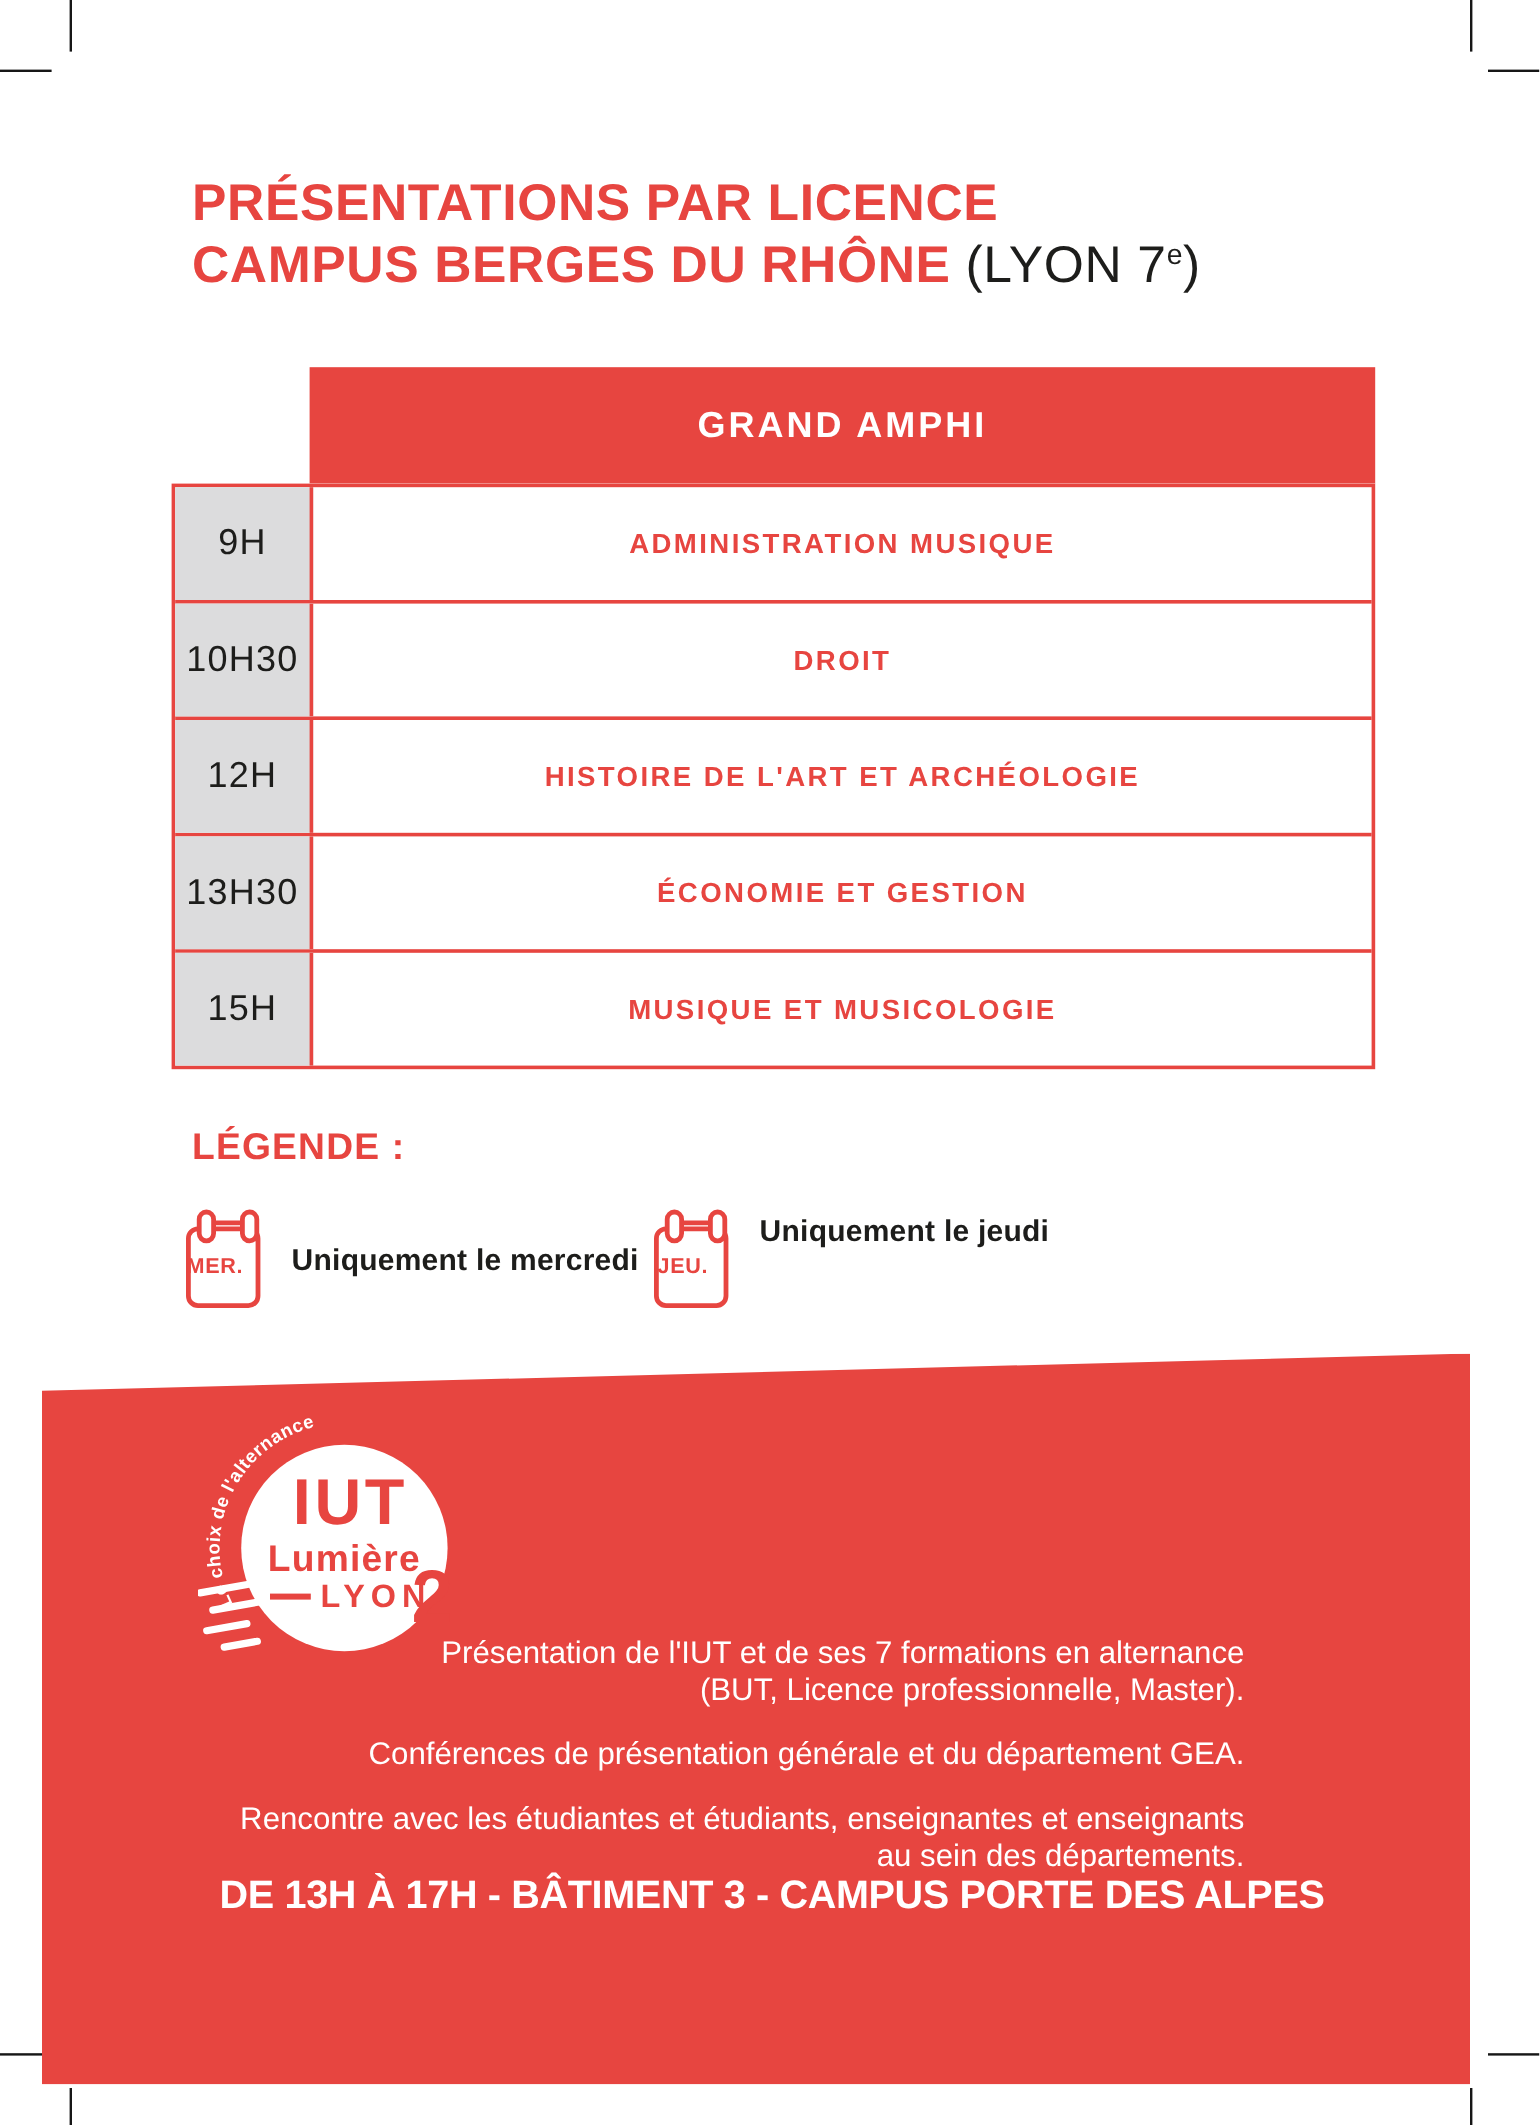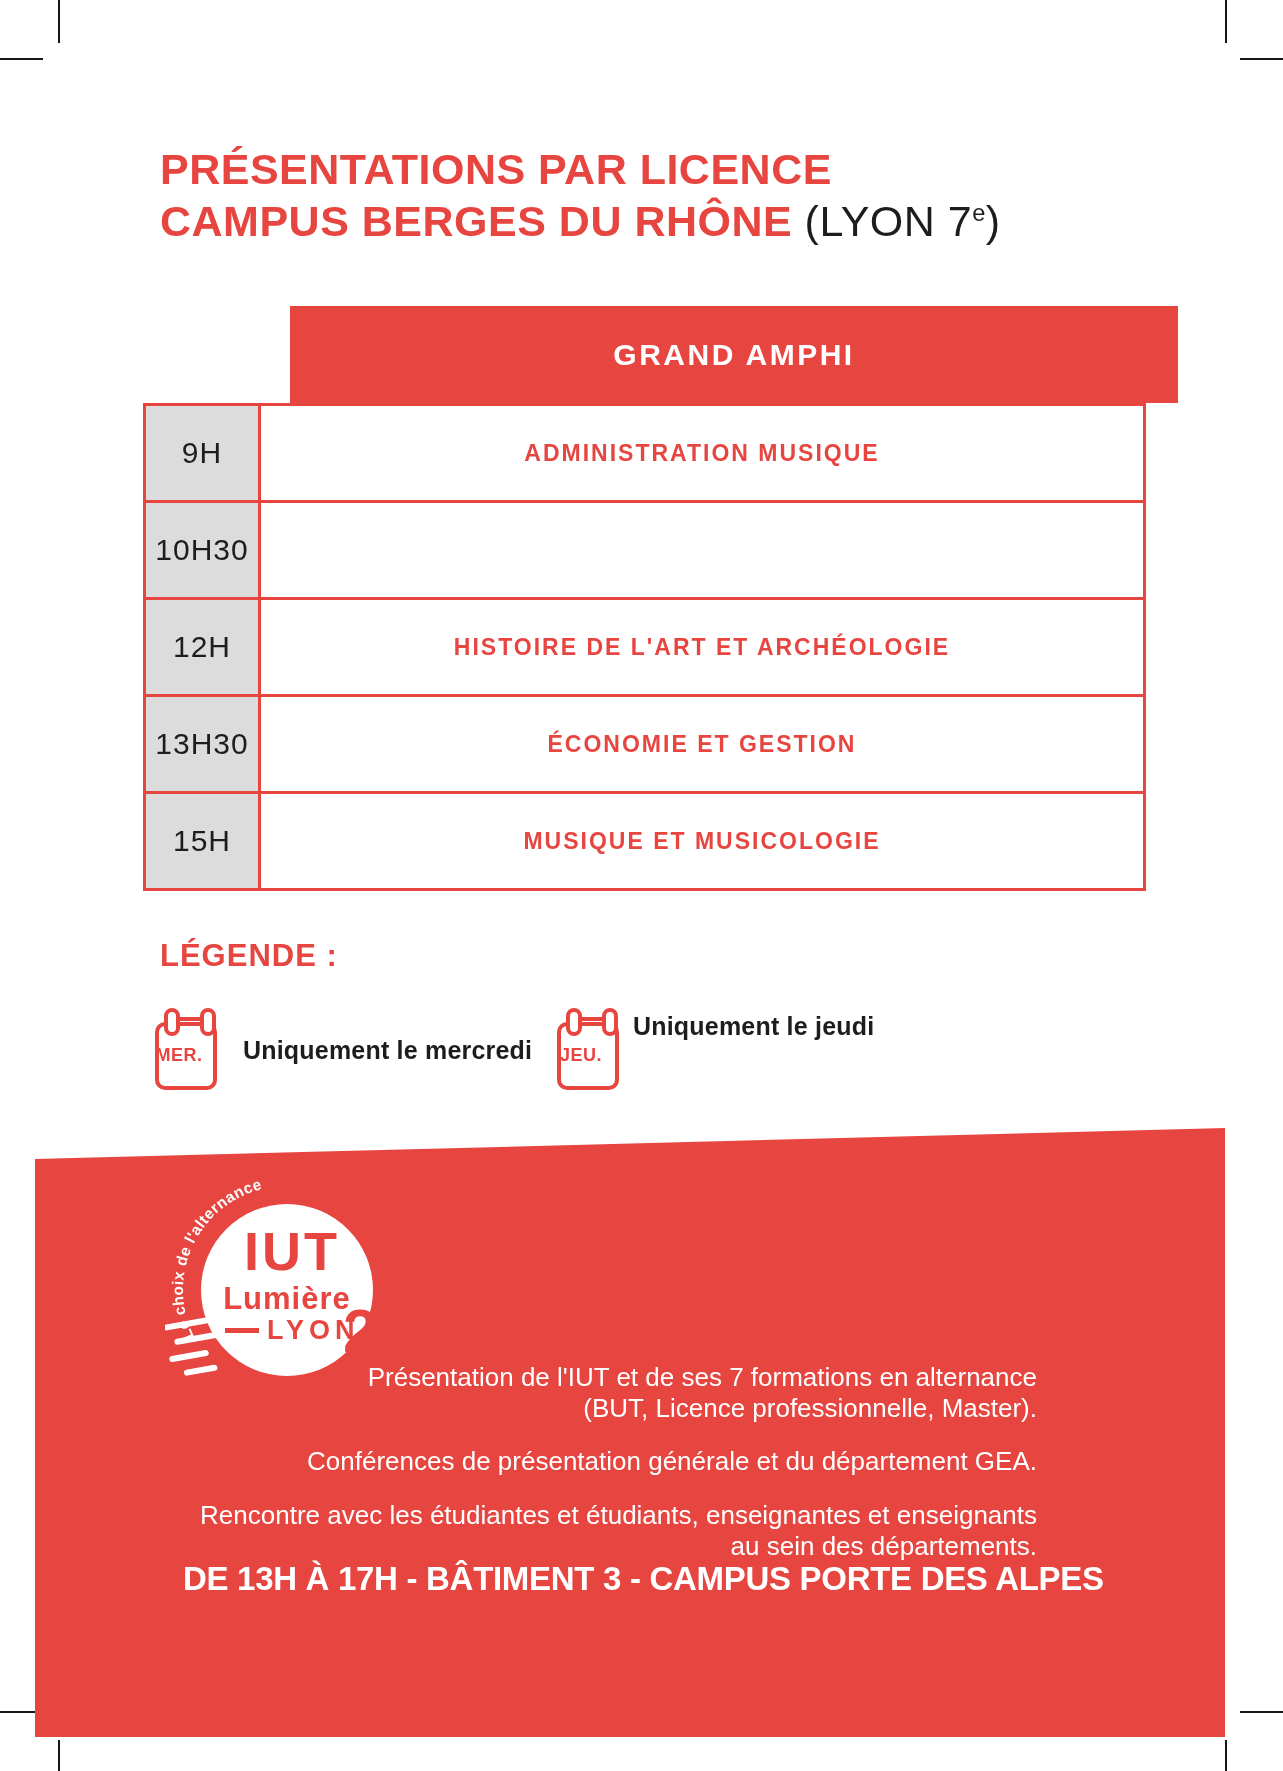--- a/index.html
+++ b/index.html
@@ -10,21 +10,21 @@
   .mark.v{width:2px;height:43px;}
   .mark.h{height:2px;width:43px;}
   
   .title{position:absolute;left:160px;top:143px;font-size:43px;font-weight:700;
          color:#e74540;line-height:1.22;letter-spacing:0.5px;}
   .title .black{color:#1d1d1b;font-weight:400;}
   .title sup{font-size:0.55em;vertical-align:super;}
   
   .tbl-header{position:absolute;left:258px;top:306px;width:888px;height:97px;background:#e74540;
               display:flex;align-items:center;justify-content:center;color:#fff;
-              font-size:30px;font-weight:700;letter-spacing:2.5px;box-sizing:border-box;margin-left:32px;}
+              font-size:30px;font-weight:700;letter-spacing:2.5px;box-sizing:border-box;}
   .tbl-body{position:absolute;left:143px;top:403px;width:1003px;box-sizing:border-box;
             border:3px solid #e74540;background:#fff;}
   .row{display:flex;height:94px;border-bottom:3px solid #e74540;}
   .row:last-child{border-bottom:none;}
   .cell-time{width:112px;background:#dcdcdd;border-right:3px solid #e74540;
              display:flex;align-items:center;justify-content:center;
              font-size:30px;letter-spacing:1px;color:#1d1d1b;}
   .cell-label{flex:1;display:flex;align-items:center;justify-content:center;
               color:#e74540;font-weight:700;font-size:23px;letter-spacing:2px;}
   
@@ -72,20 +72,21 @@
 
   <div class="tbl-header">GRAND AMPHI</div>
 
   <div class="tbl-body">
     <div class="row">
       <div class="cell-time">9H</div>
       <div class="cell-label">ADMINISTRATION MUSIQUE</div>
     </div>
     <div class="row">
       <div class="cell-time">10H30</div>
+      <div class="cell-label">DROIT</div>
     </div>
     <div class="row">
       <div class="cell-time">12H</div>
       <div class="cell-label">HISTOIRE DE L'ART ET ARCHÉOLOGIE</div>
     </div>
     <div class="row">
       <div class="cell-time">13H30</div>
       <div class="cell-label">ÉCONOMIE ET GESTION</div>
     </div>
     <div class="row">
@@ -98,21 +99,21 @@
 
   <div class="cal" style="left:155px;top:1008px;">
     <div class="body"></div>
     <div class="bar"></div>
     <div class="ring l"></div>
     <div class="ring r"></div>
     <div class="day">MER.</div>
   </div>
   <div class="legend-text" style="left:243px;top:1036px;">Uniquement le mercredi</div>
 
-  <div class="cal" style="left:545px;top:1008px;margin-left:12px;">
+  <div class="cal" style="left:545px;top:1008px;">
     <div class="body"></div>
     <div class="bar"></div>
     <div class="ring l"></div>
     <div class="ring r"></div>
     <div class="day">JEU.</div>
   </div>
   <div class="legend-text" style="left:633px;top:1012px;">Uniquement le jeudi</div>
 
   <div class="banner">
 

